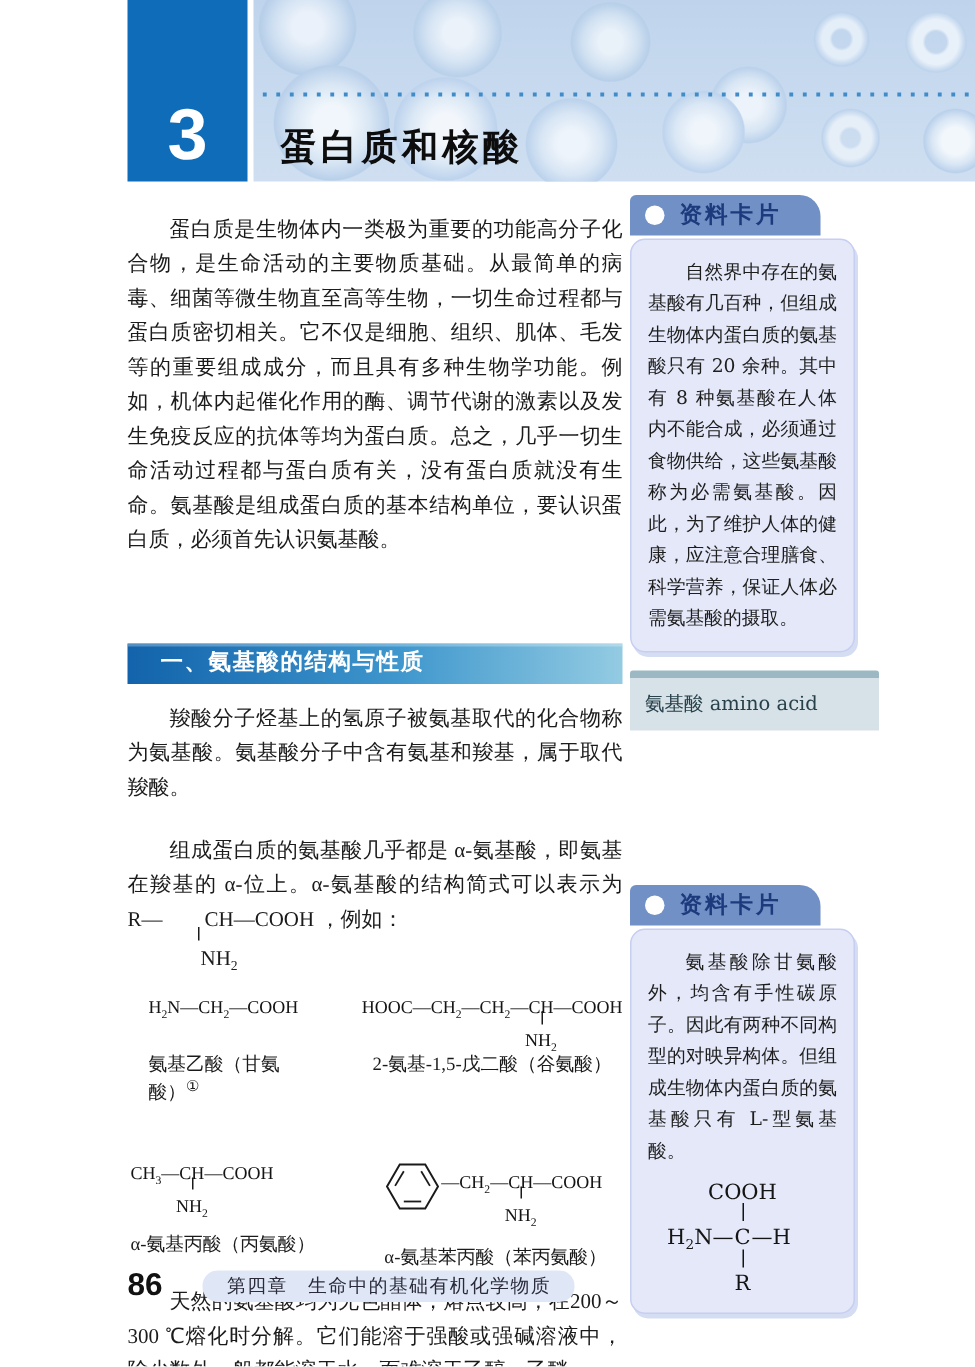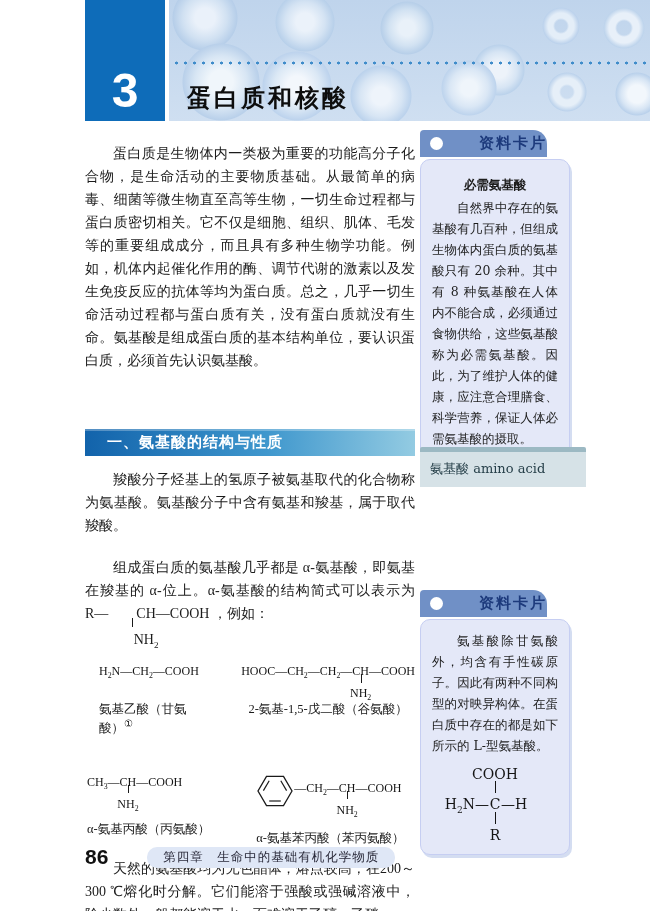--- a/index.html
+++ b/index.html
@@ -84,21 +84,21 @@
   .p-last { margin-top:10px; }
   .footnote-rule { width:270px; border-top:1px solid #444; margin-top:13px; }
 
   
   .card { position:absolute; left:420px; width:150px; }
   .card-1 { top:130px; }
   .card-2 { top:590px; }
   .card-header {
     width:127px; height:27px; background:#7090c6;
     border-radius:4px 14px 0 0;
-    display:flex; align-items:center; padding-left:10px;justify-content:space-between;
+    display:flex; align-items:center; padding-left:10px;
   }
   .card-dot { width:13px; height:13px; border-radius:50%; background:#fff; margin-right:10px; flex:0 0 auto; }
   .card-header-label {
     font-family:"Liberation Sans","DejaVu Sans",sans-serif;
     font-size:15px; font-weight:bold; color:#1d3a7c; letter-spacing:2px;
   }
   .card-body {
     margin-top:2px; background:#e4e8f8; border:1px solid #c6cef2;
     border-radius:10px; padding:10px 11px 12px 11px;
     box-shadow:2px 3px 0 rgba(160,180,225,.45);
@@ -126,21 +126,21 @@
 
   
   .vocab-box { position:absolute; left:420px; top:447px; width:166px; }
   .vocab-strip { height:5px; background:#9cb9c3; border-radius:2px 2px 0 0; }
   .vocab-body { background:#d6e2e7; padding:8px 10px 9px 10px; font-size:13px; color:#27404a; }
 
   
   .footer { position:absolute; left:85px; top:845px; display:flex; align-items:center; }
   .page-num { font-family:"Liberation Sans","DejaVu Sans",sans-serif; font-size:21px; font-weight:bold; color:#111; }
   .footer-pill {
-    margin-left:39px; background:#dfe7f6; border-radius:10px;
+    margin-left:27px; background:#dfe7f6; border-radius:10px;
     padding:2px 16px; font-size:12.5px; color:#2a2a3a; letter-spacing:1px; white-space:nowrap;
   }
   sub { font-size:.65em; }
 </style>
 </head>
 <body>
 
 <div class="page">
 
   <div class="chapter-box">
@@ -195,37 +195,36 @@
     <div class="footnote-rule"></div>
 
   </div>
 
   <div class="card card-1">
     <div class="card-header">
       <span class="card-dot"></span>
       <span class="card-header-label">资料卡片</span>
     </div>
     <div class="card-body">
-      <div class="card-title">必需氨基酸</div>
       <div class="card-text">自然界中存在的氨基酸有几百种，但组成生物体内蛋白质的氨基酸只有 20 余种。其中有 8 种氨基酸在人体内不能合成，必须通过食物供给，这些氨基酸称为必需氨基酸。因此，为了维护人体的健康，应注意合理膳食、科学营养，保证人体必需氨基酸的摄取。</div>
     </div>
   </div>
 
   <div class="vocab-box">
     <div class="vocab-strip"></div>
     <div class="vocab-body"><span>氨基酸</span><span> amino acid</span></div>
   </div>
 
   <div class="card card-2">
     <div class="card-header">
       <span class="card-dot"></span>
       <span class="card-header-label">资料卡片</span>
     </div>
     <div class="card-body">
-      <div class="card-text">氨基酸除甘氨酸外，均含有手性碳原子。因此有两种不同构型的对映异构体。在蛋白质中存在的都是如下所示的 L-型氨基酸。</div>
+      <div class="card-text">氨基酸除甘氨酸外，均含有手性碳原子。因此有两种不同构型的对映异构体。但组成生物体内蛋白质的氨基酸只有 L-型氨基酸。</div>
       <div class="lform">
         <span class="lf-top">COOH</span>
         <span class="lf-bond-a"></span>
         <span class="lf-left">H<sub>2</sub>N—</span>
         <span class="lf-c">C</span>
         <span class="lf-right">—H</span>
         <span class="lf-bond-b"></span>
         <span class="lf-bottom">R</span>
       </div>
     </div>

